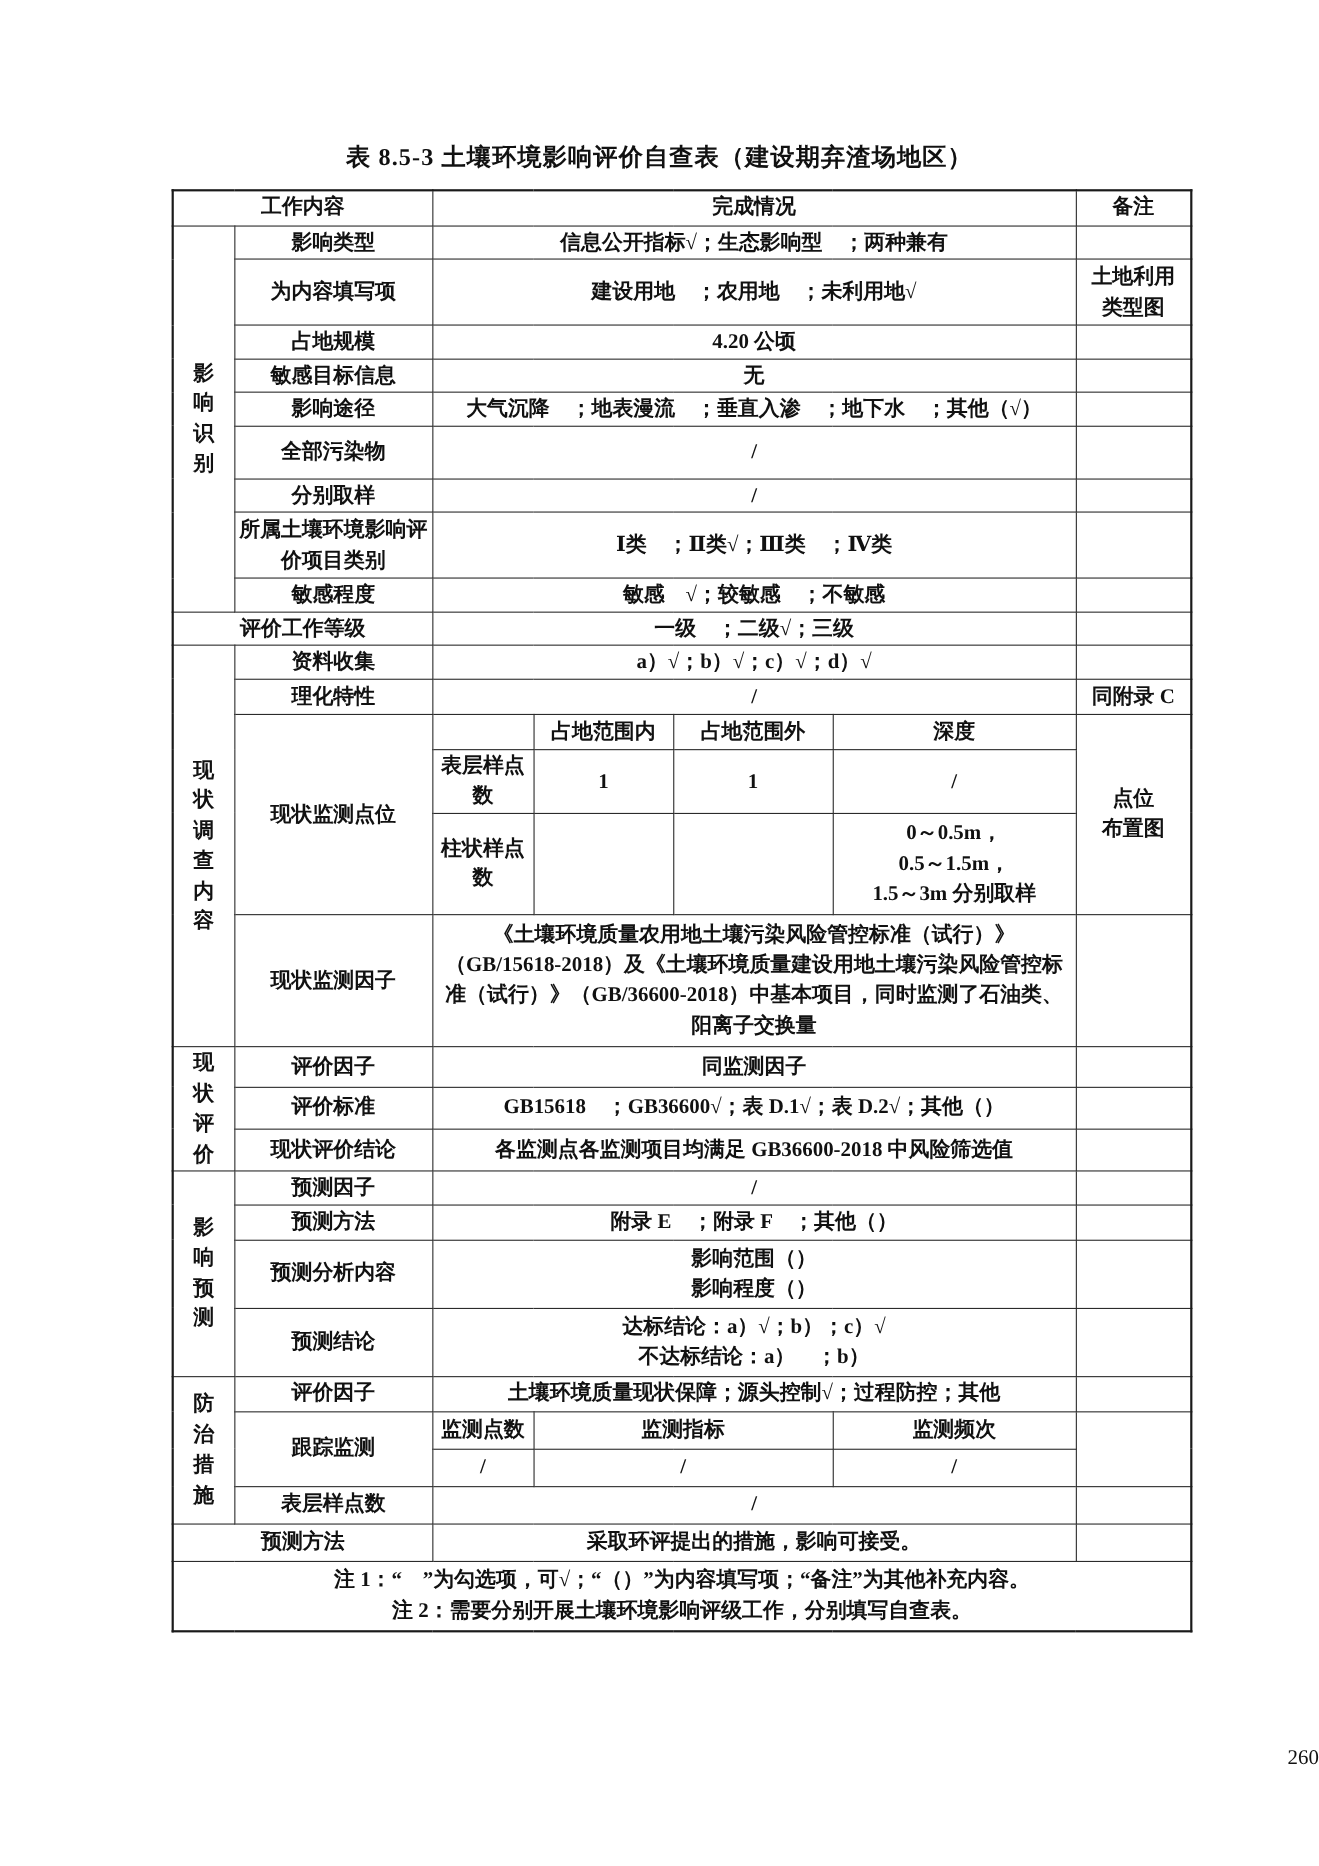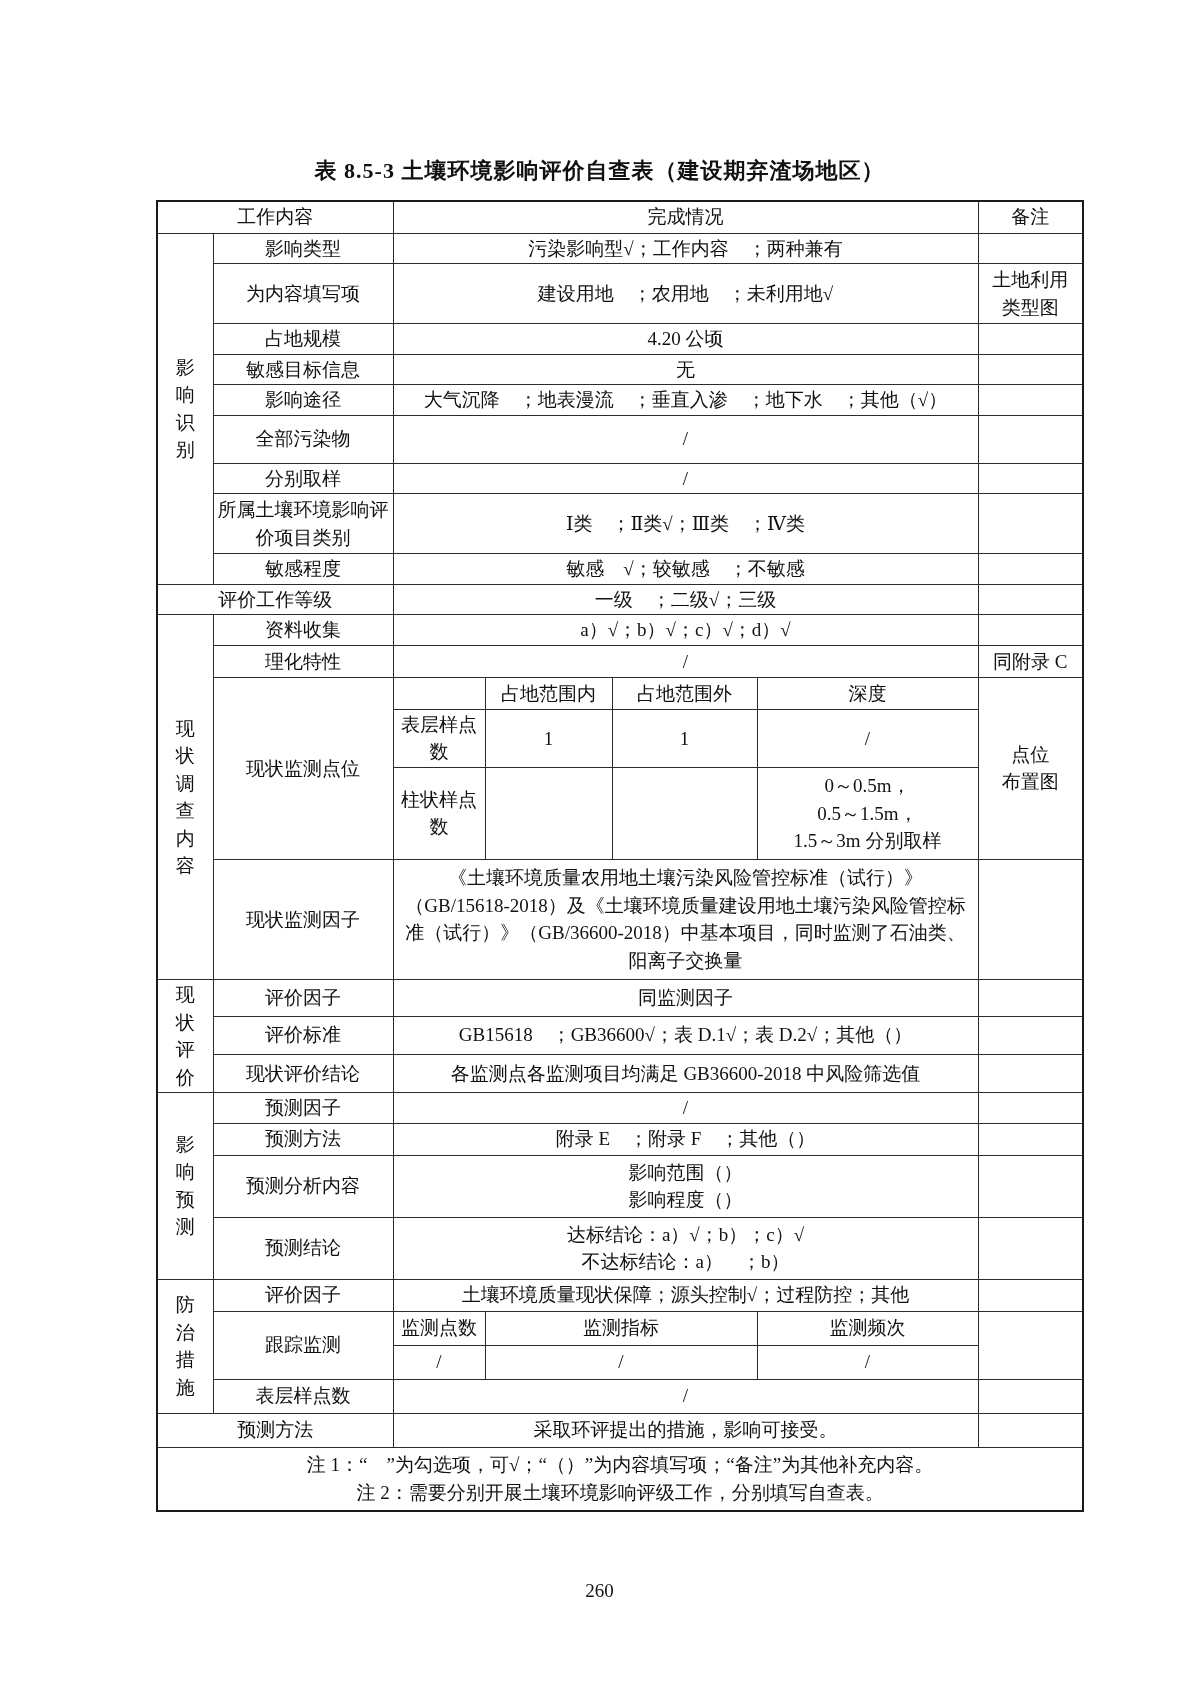--- a/index.html
+++ b/index.html
@@ -9,27 +9,27 @@
     font-family:"Liberation Serif","DejaVu Serif",serif;
     color:#111111;
     overflow:hidden;
   }
   .doc-title{
     padding-top:128px;
     text-align:center;
     font-size:22px;
     font-weight:bold;
     letter-spacing:1px;
-    margin-top:28px;
   }
   table.selfcheck{
     border-collapse:collapse;
     table-layout:fixed;
     margin:14px 0 0 156px;
     border:2px solid #1a1a1a;
+    font-weight:bold;
   }
   table.selfcheck td{
     border:1px solid #2b2b2b;
     text-align:center;
     vertical-align:middle;
     padding:1px 4px;
     font-size:19px;
     line-height:1.45;
     white-space:pre-line;
     word-break:break-word;
@@ -40,22 +40,22 @@
   }
   td.section-cell{
     line-height:1.85;
     font-size:19px;
   }
   td.notes-cell{
     line-height:1.65;
     font-size:19px;
   }
   .page-number{
-    margin-top:68px;
-    text-align:center;
+    margin-top:104px;
+    text-align:right;
     font-size:19px;
   }
 </style>
 </head>
 <body>
 
 <div class="doc-title">表 8.5-3 土壤环境影响评价自查表（建设期弃渣场地区）</div>
 
 <table class="selfcheck">
   <colgroup>
@@ -74,21 +74,21 @@
     <td colspan="4">完成情况</td>
     <td>备注</td>
   </tr>
 
   <tr style="height:30px">
     <td rowspan="9" class="section-cell">影
 响
 识
 别</td>
     <td>影响类型</td>
-    <td colspan="4">污染影响型√；工作内容　；两种兼有</td>
+    <td colspan="4">信息公开指标√；生态影响型　；两种兼有</td>
     <td></td>
   </tr>
   <tr style="height:60px">
     <td>为内容填写项</td>
     <td colspan="4">建设用地　；农用地　；未利用地√</td>
     <td>土地利用
 类型图</td>
   </tr>
   <tr style="height:30px">
     <td>占地规模</td>

